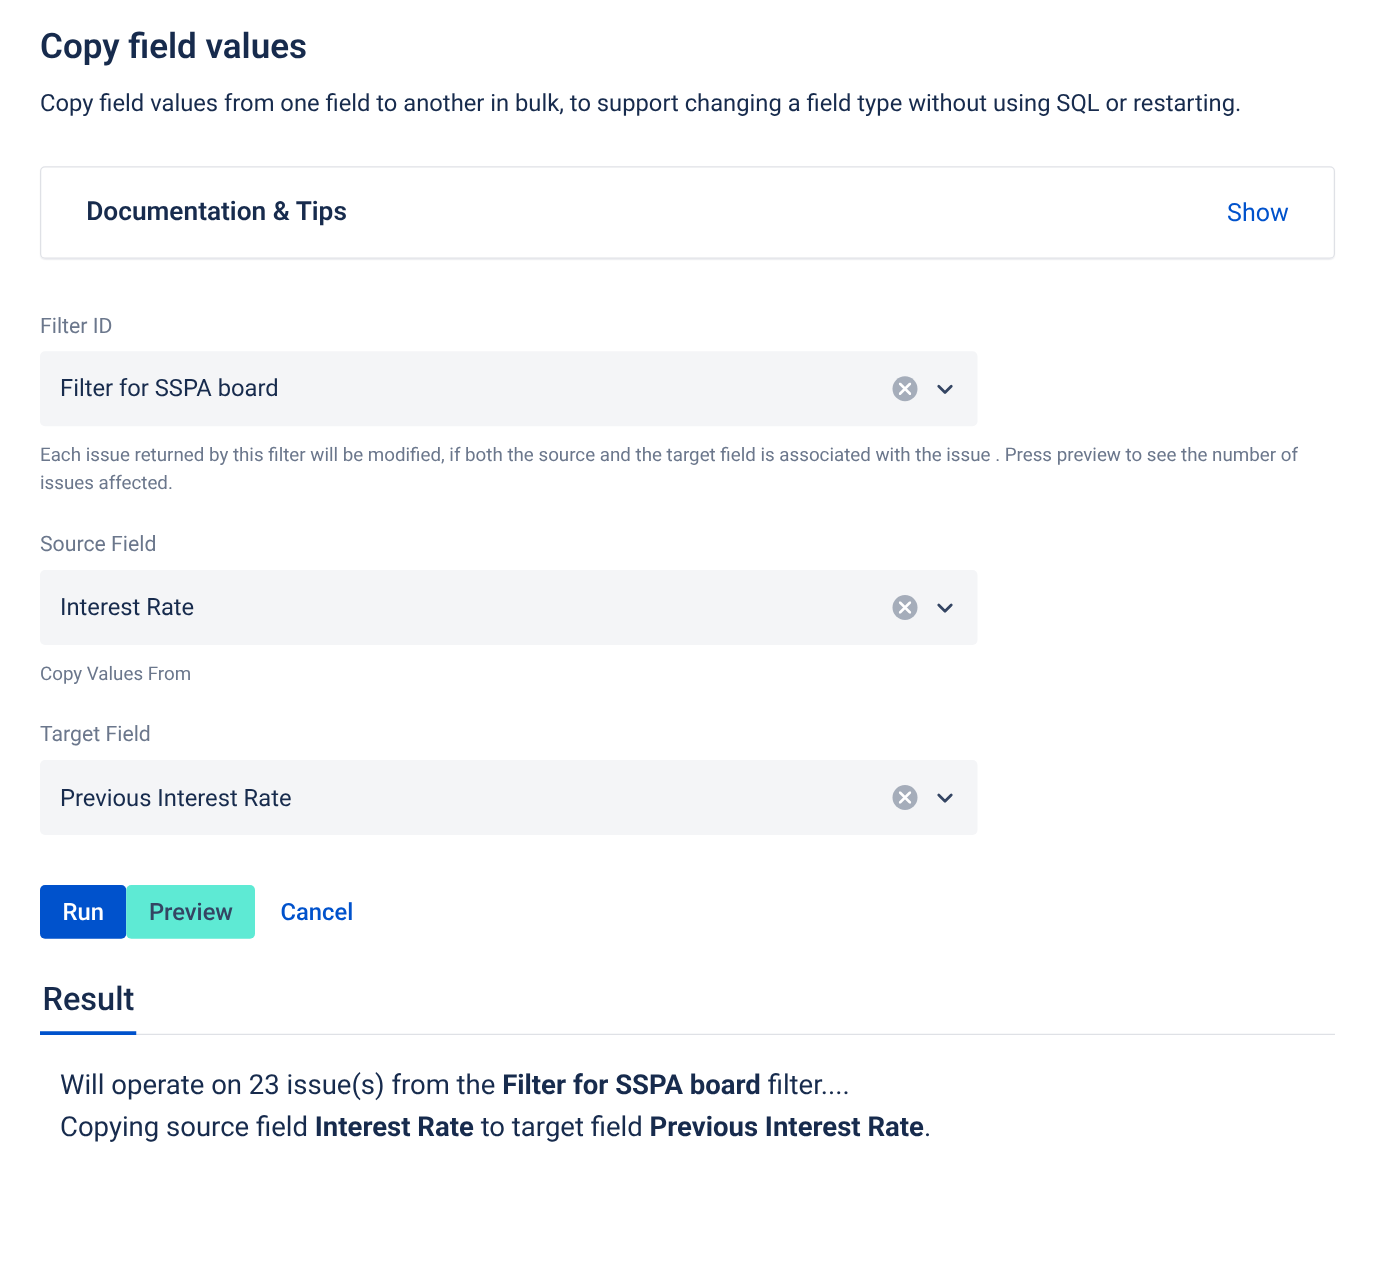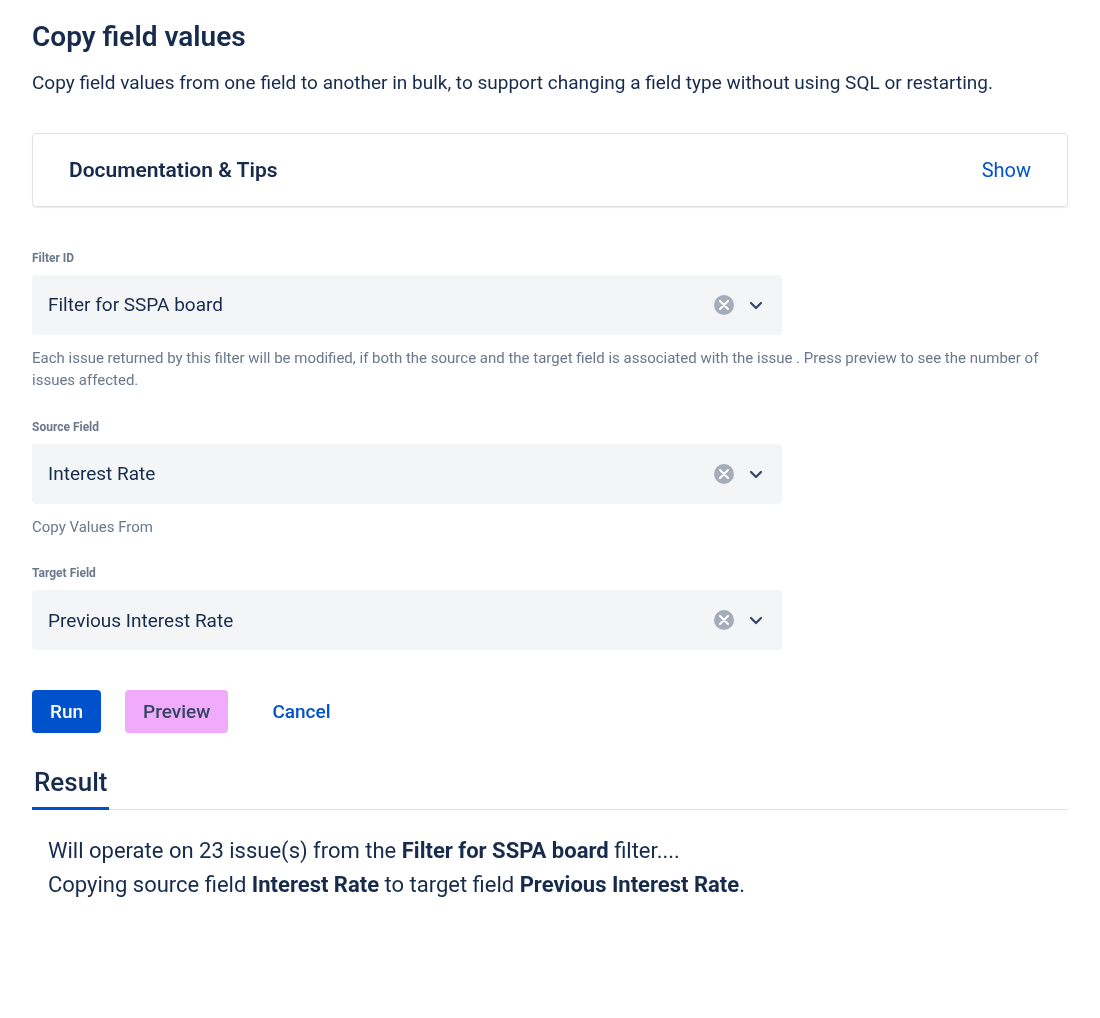--- a/index.html
+++ b/index.html
@@ -44,22 +44,22 @@
     .doc-show {
       font-size: 20px;
       color: #0052CC;
       font-weight: 400;
       cursor: pointer;
     }
     .field-group {
       margin-bottom: 28px;
     }
     .field-label {
-      font-size: 12px;
-      font-weight: 700;
+      font-size: 17px;
+      font-weight: 400;
       color: #6B778C;
       margin-bottom: 10px;
     }
     .select-box {
       width: 750px;
       background: #F4F5F7;
       border-radius: 4px;
       height: 60px;
       display: flex;
       align-items: center;
@@ -102,39 +102,39 @@
     }
     .field-help {
       font-size: 15px;
       color: #6B778C;
       margin-top: 12px;
       line-height: 1.5;
     }
     .button-row {
       display: flex;
       align-items: center;
-      gap: 24px;
+      gap: 0;
       margin-top: 40px;
       margin-bottom: 28px;
     }
     .btn {
       font-size: 19px;
       font-weight: 500;
       padding: 10px 18px;
       border-radius: 4px;
       border: none;
       cursor: pointer;
       font-family: inherit;
     }
     .btn-primary {
       background: #0052CC;
       color: #fff;
     }
     .btn-default {
-      background: #f0abfc;
+      background: #5eead4;
       color: #344563;
     }
     .btn-link {
       background: transparent;
       color: #0052CC;
       padding-left: 20px;
       padding-right: 20px;
     }
     .tabs {
       border-bottom: 1px solid #DFE1E6;

